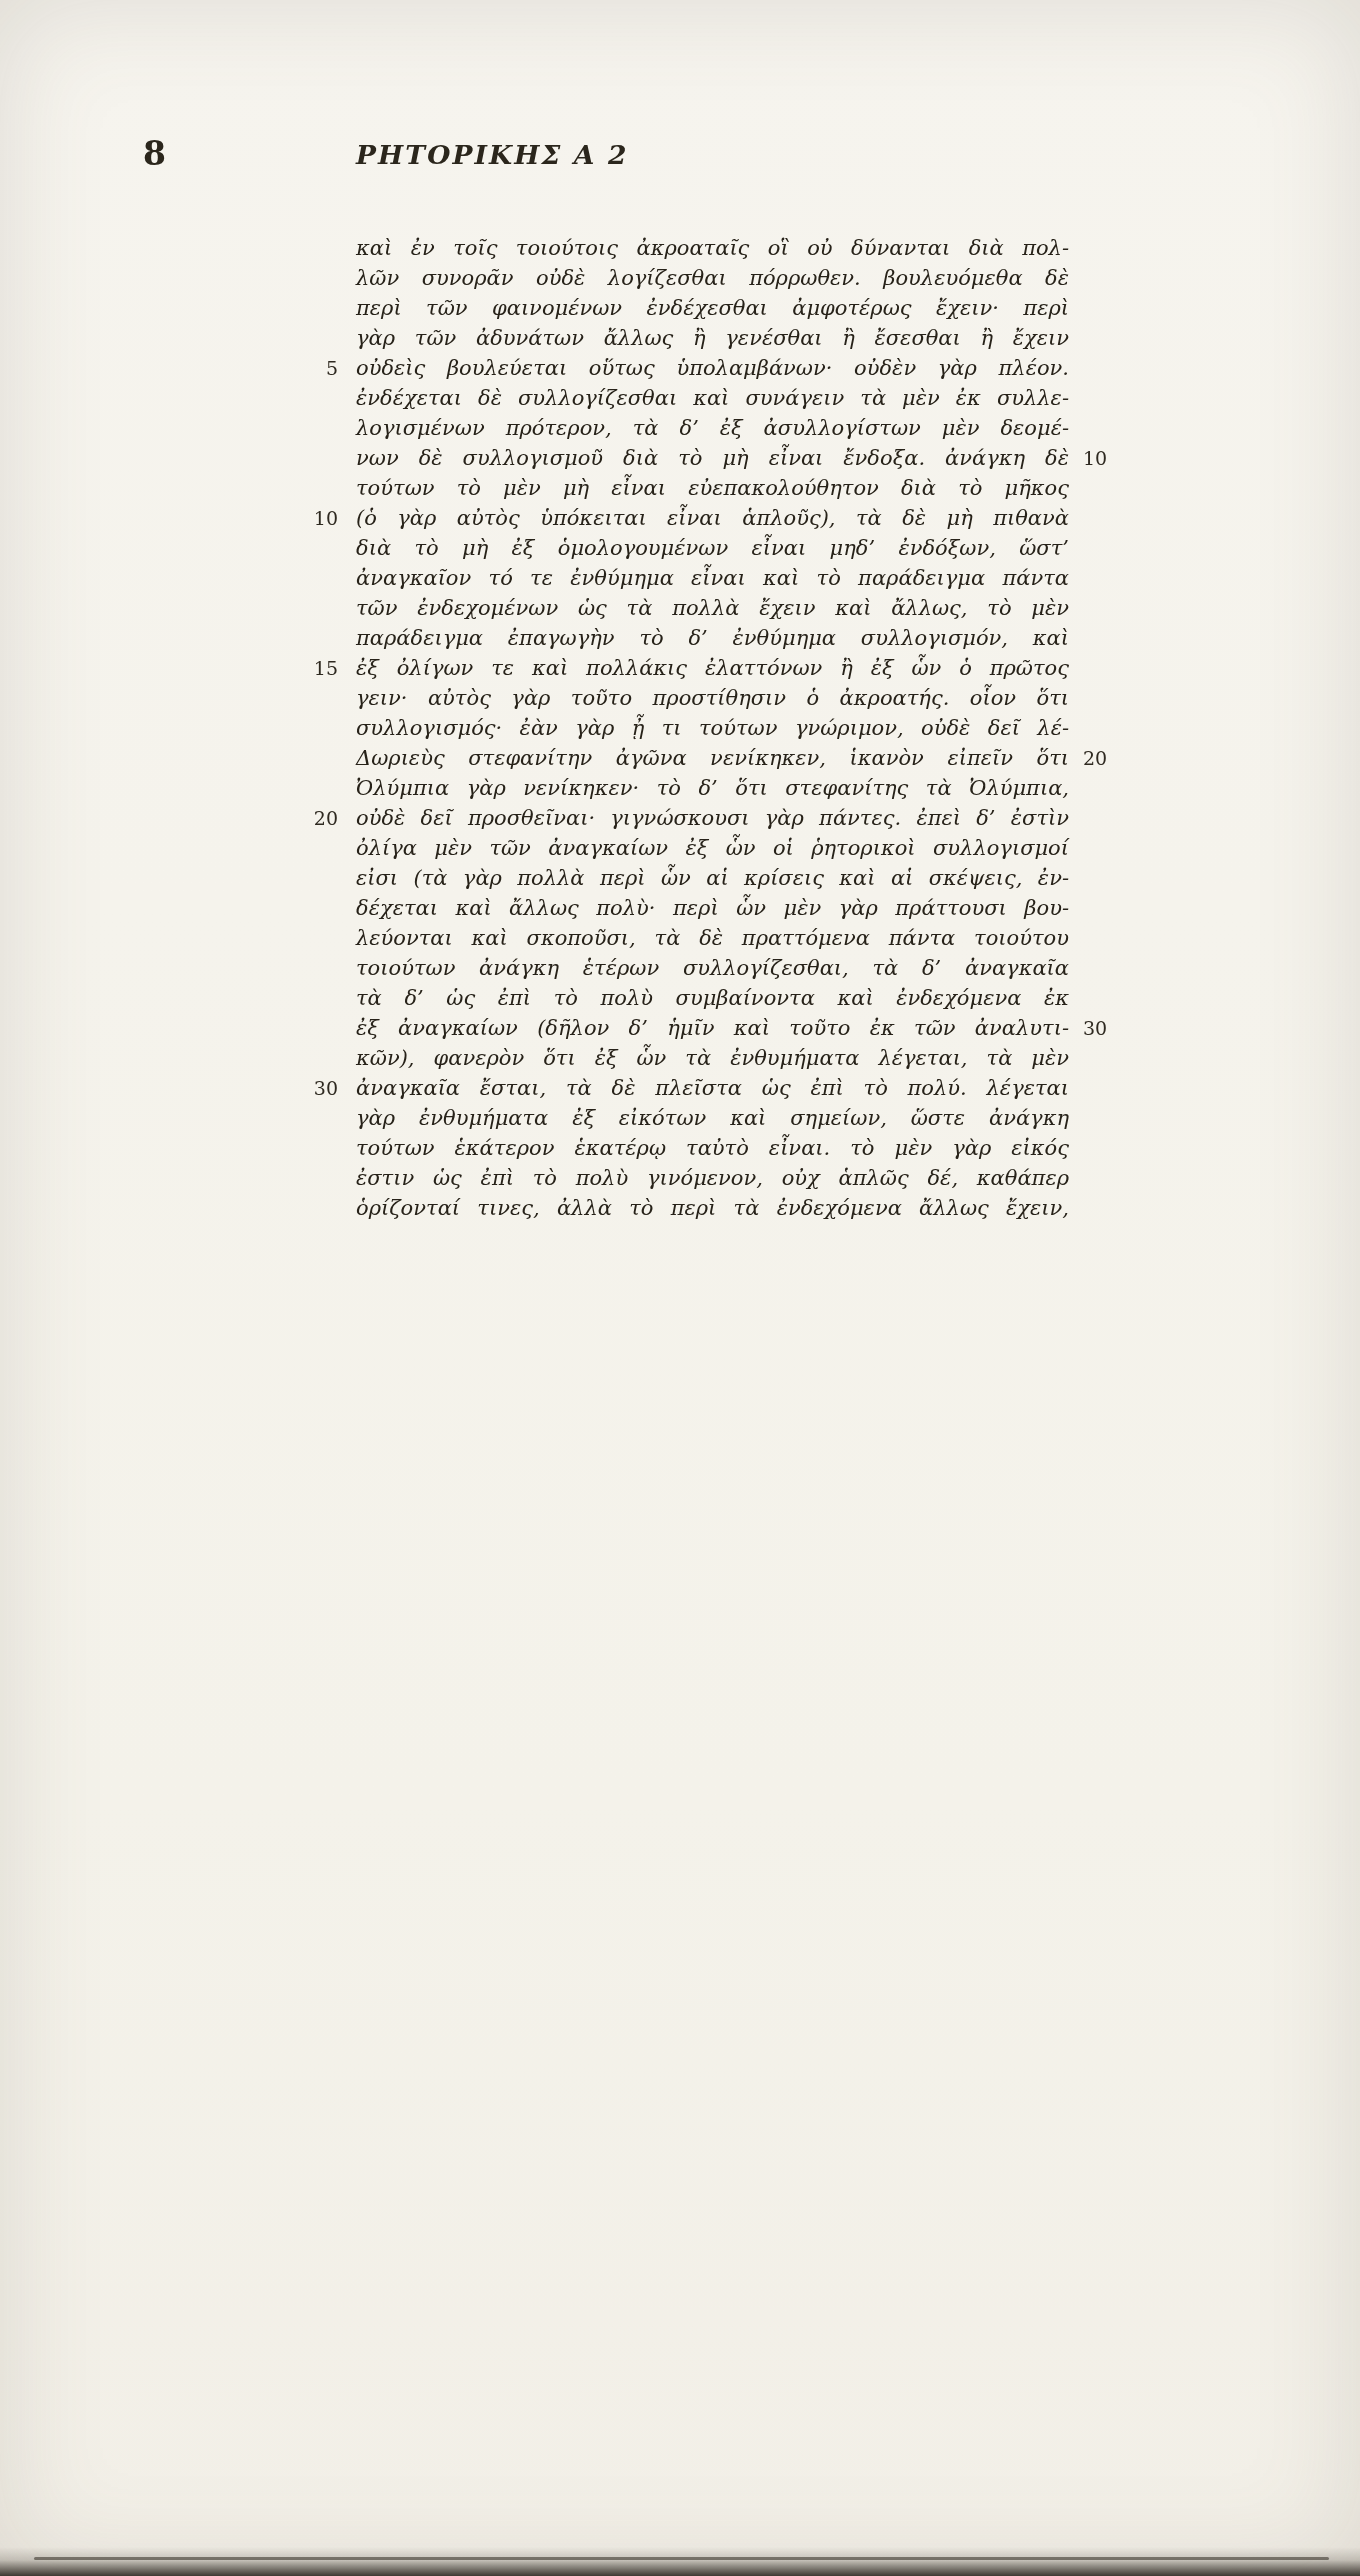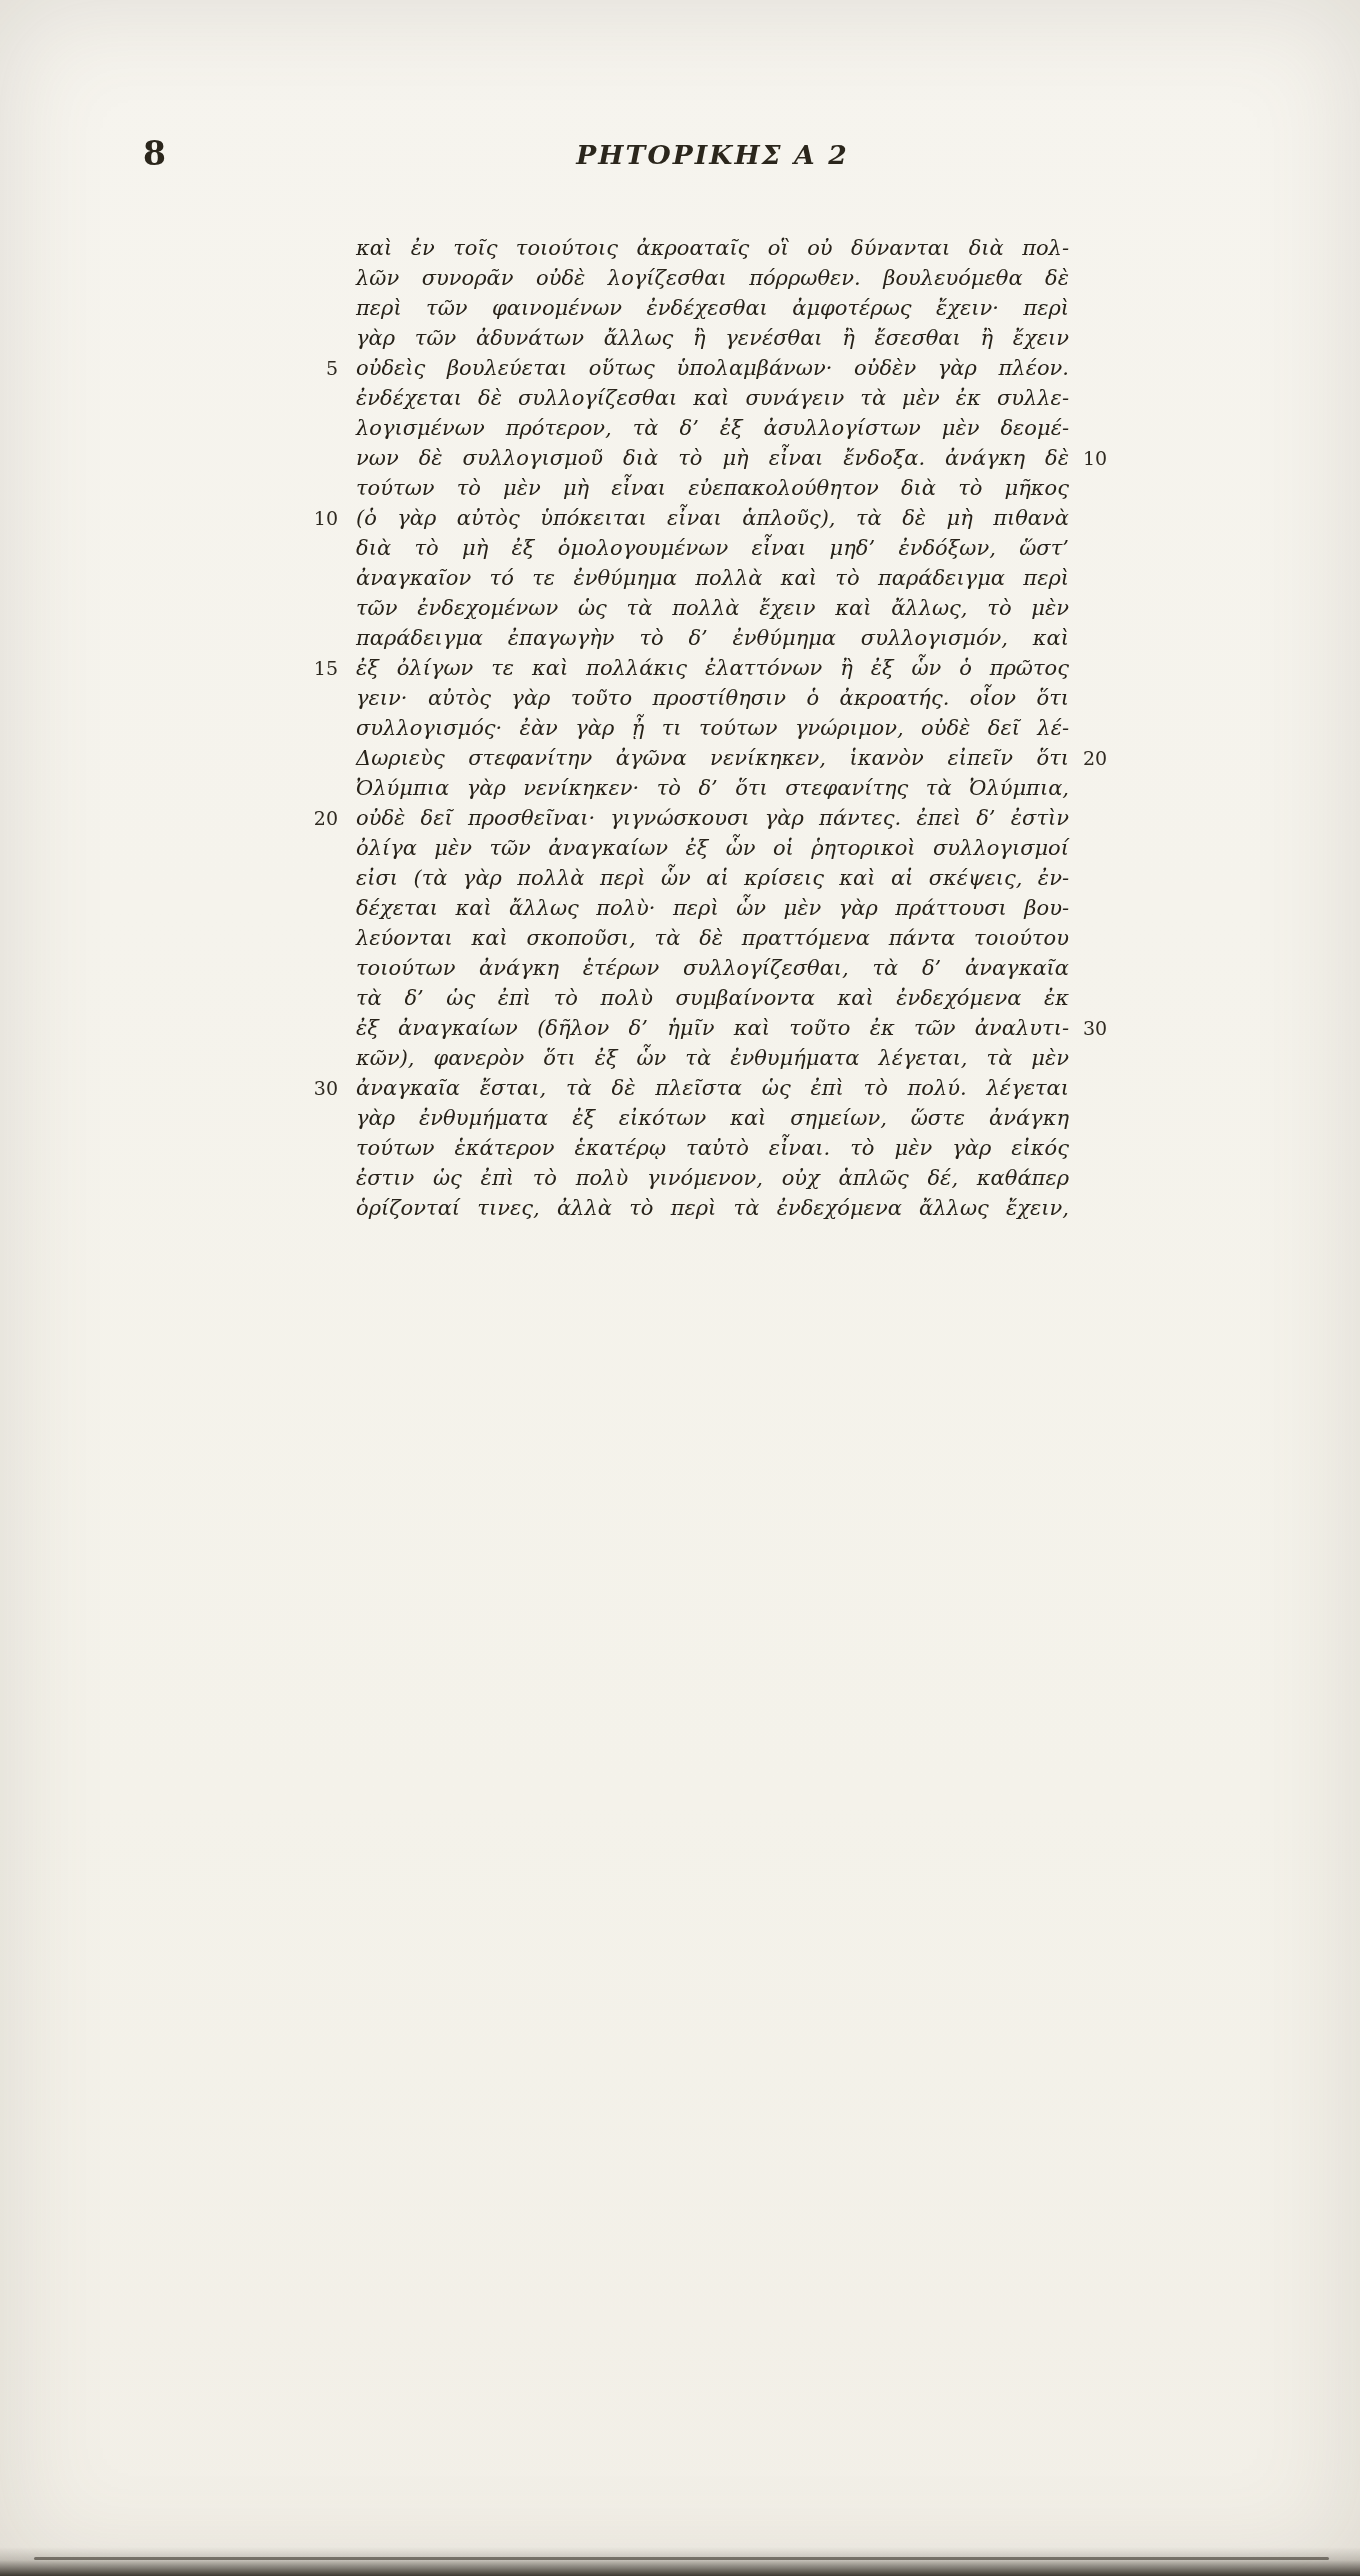--- a/index.html
+++ b/index.html
@@ -22,21 +22,20 @@
     font-size: 33px;
     font-weight: bold;
     color: #2b261c;
   }
 
   .running-header {
     position: absolute;
     left: 356px;
     top: 139px;
     width: 713px;
-    text-align: center;
     font-style: italic;
     font-weight: bold;
     font-size: 26.6px;
     letter-spacing: 2.1px;
     color: #2b261c;
   }
 
   .text-block {
     position: absolute;
     left: 356px;
@@ -164,21 +163,21 @@
   </div>
 
   <div class="line">
     <span class="num left"></span>
     <span class="content">διὰ τὸ μὴ ἐξ ὁμολογουμένων εἶναι μηδ’ ἐνδόξων, ὥστ’</span>
     <span class="num right"></span>
   </div>
 
   <div class="line">
     <span class="num left"></span>
-    <span class="content">ἀναγκαῖον τό τε ἐνθύμημα πολλὰ καὶ τὸ παράδειγμα περὶ</span>
+    <span class="content">ἀναγκαῖον τό τε ἐνθύμημα εἶναι καὶ τὸ παράδειγμα πάντα</span>
     <span class="num right"></span>
   </div>
 
   <div class="line">
     <span class="num left"></span>
     <span class="content">τῶν ἐνδεχομένων ὡς τὰ πολλὰ ἔχειν καὶ ἄλλως, τὸ μὲν</span>
     <span class="num right"></span>
   </div>
 
   <div class="line">

